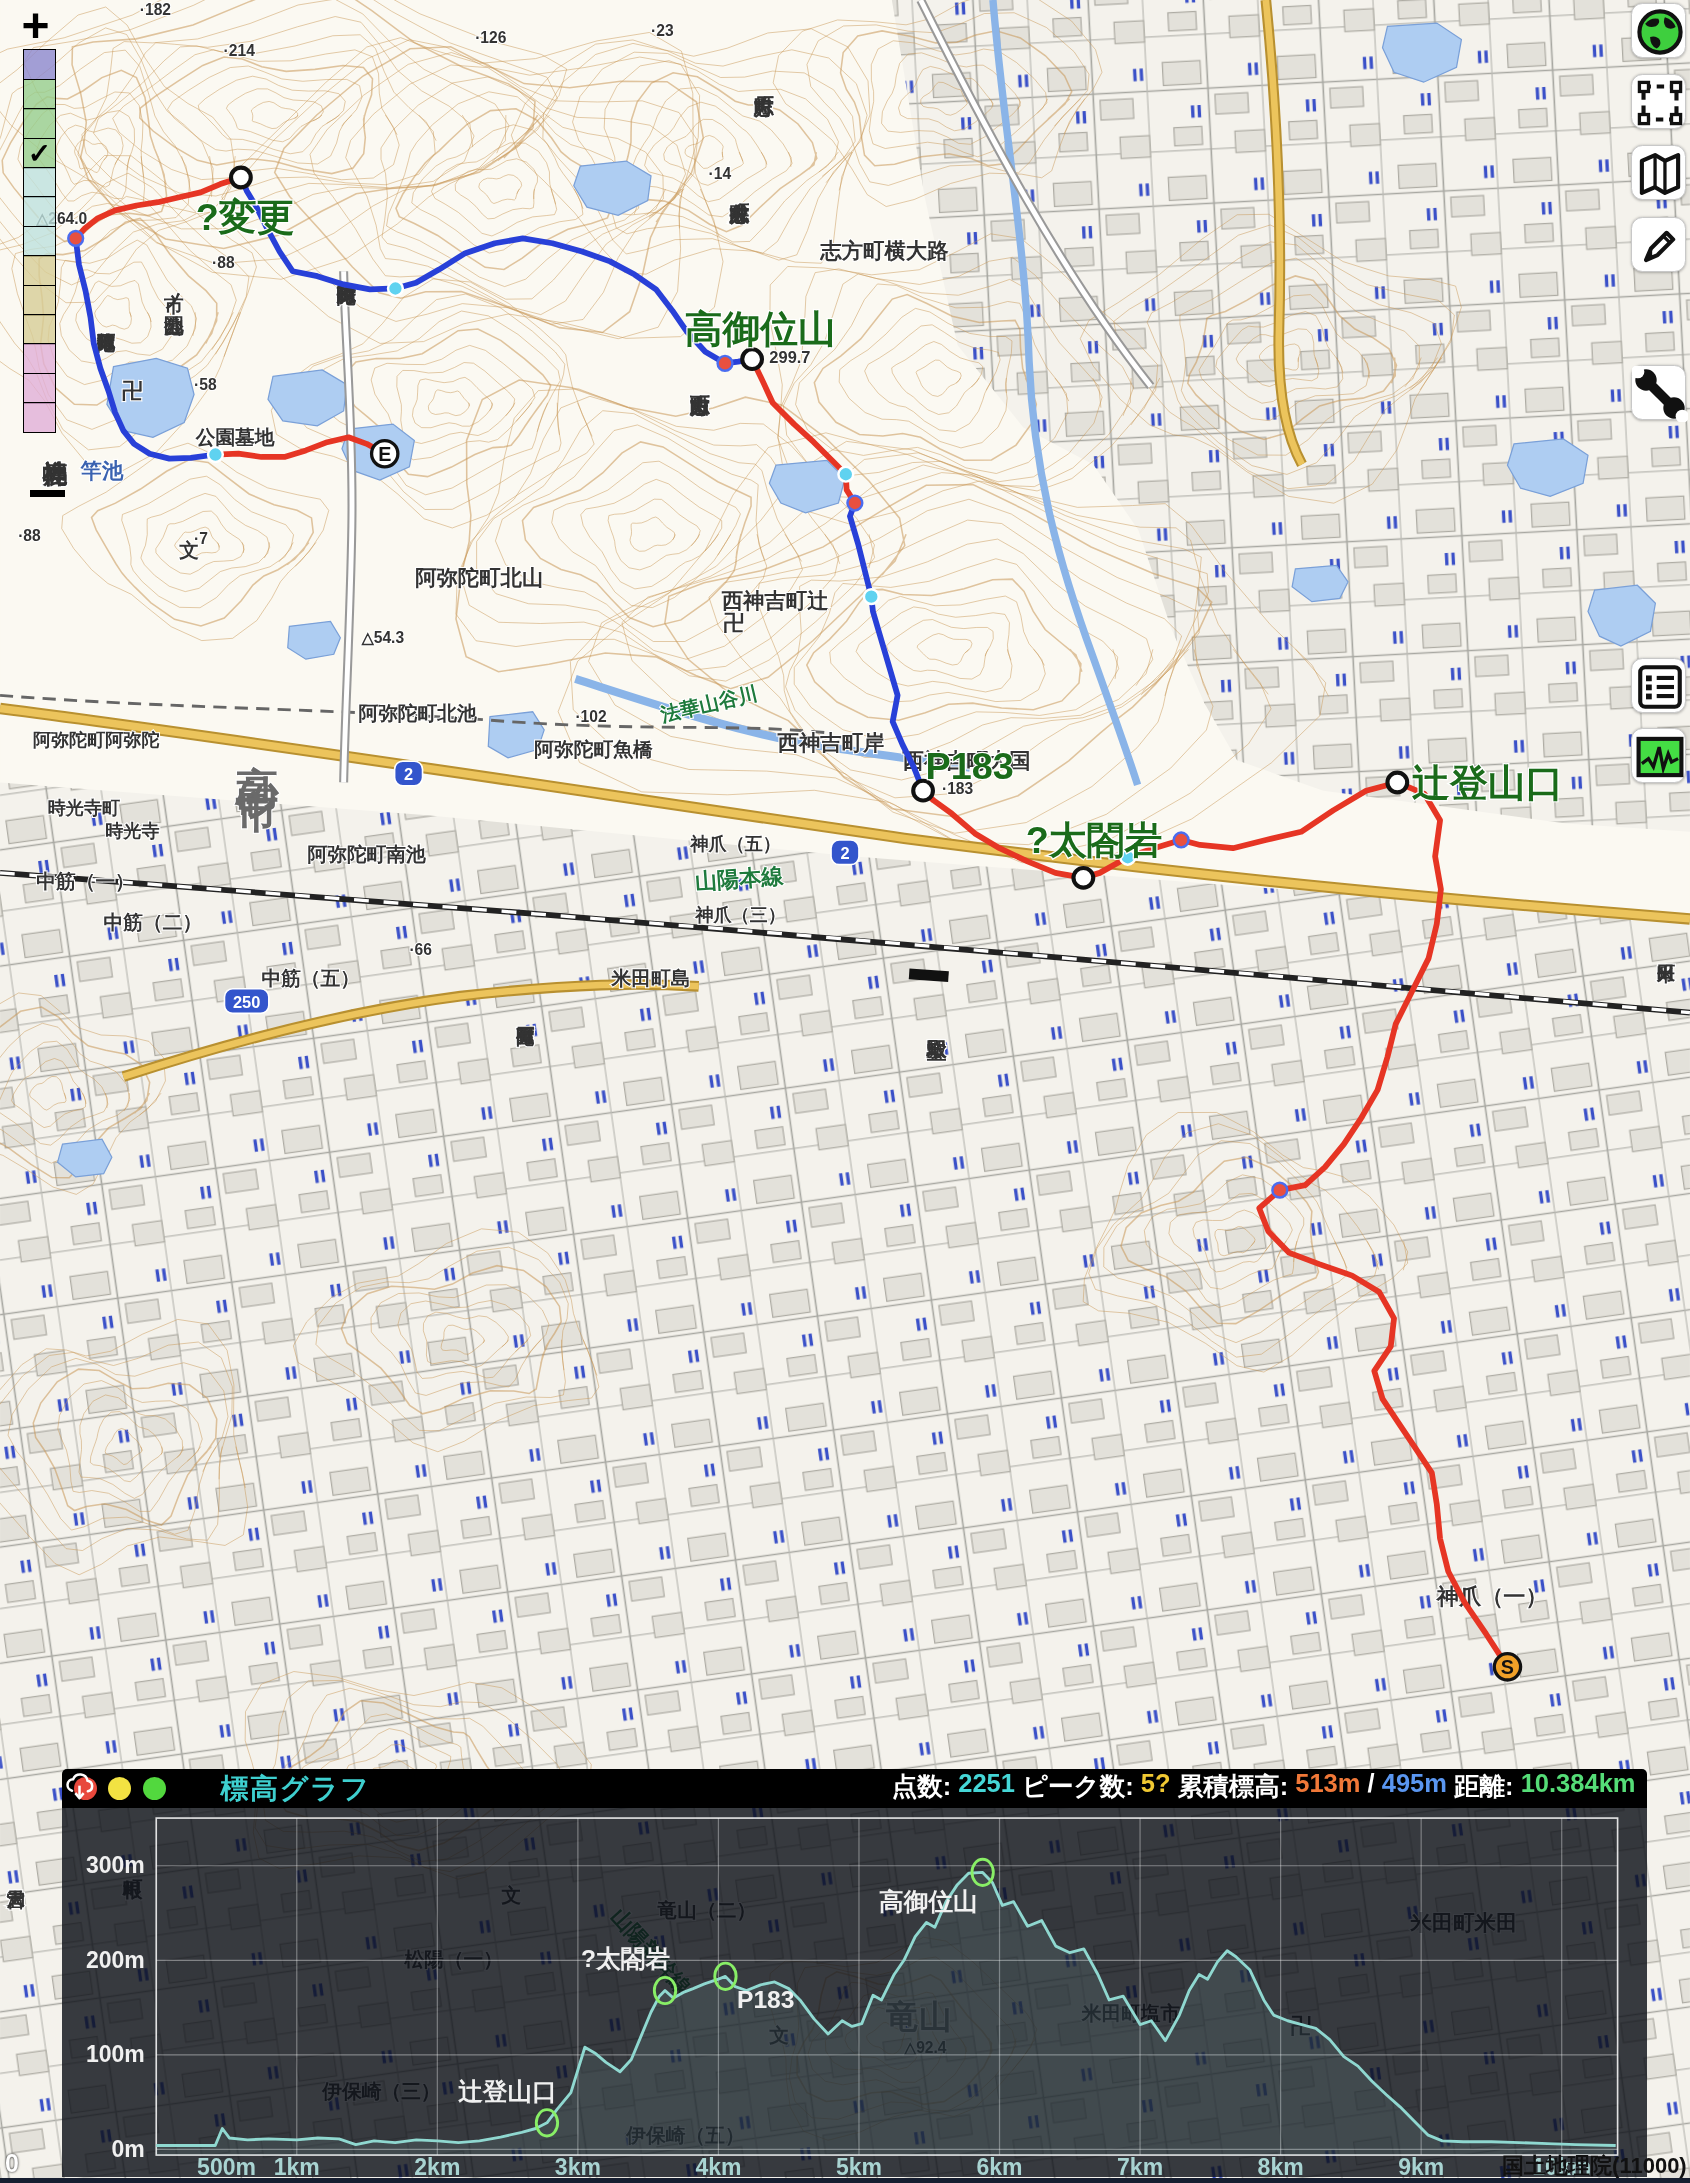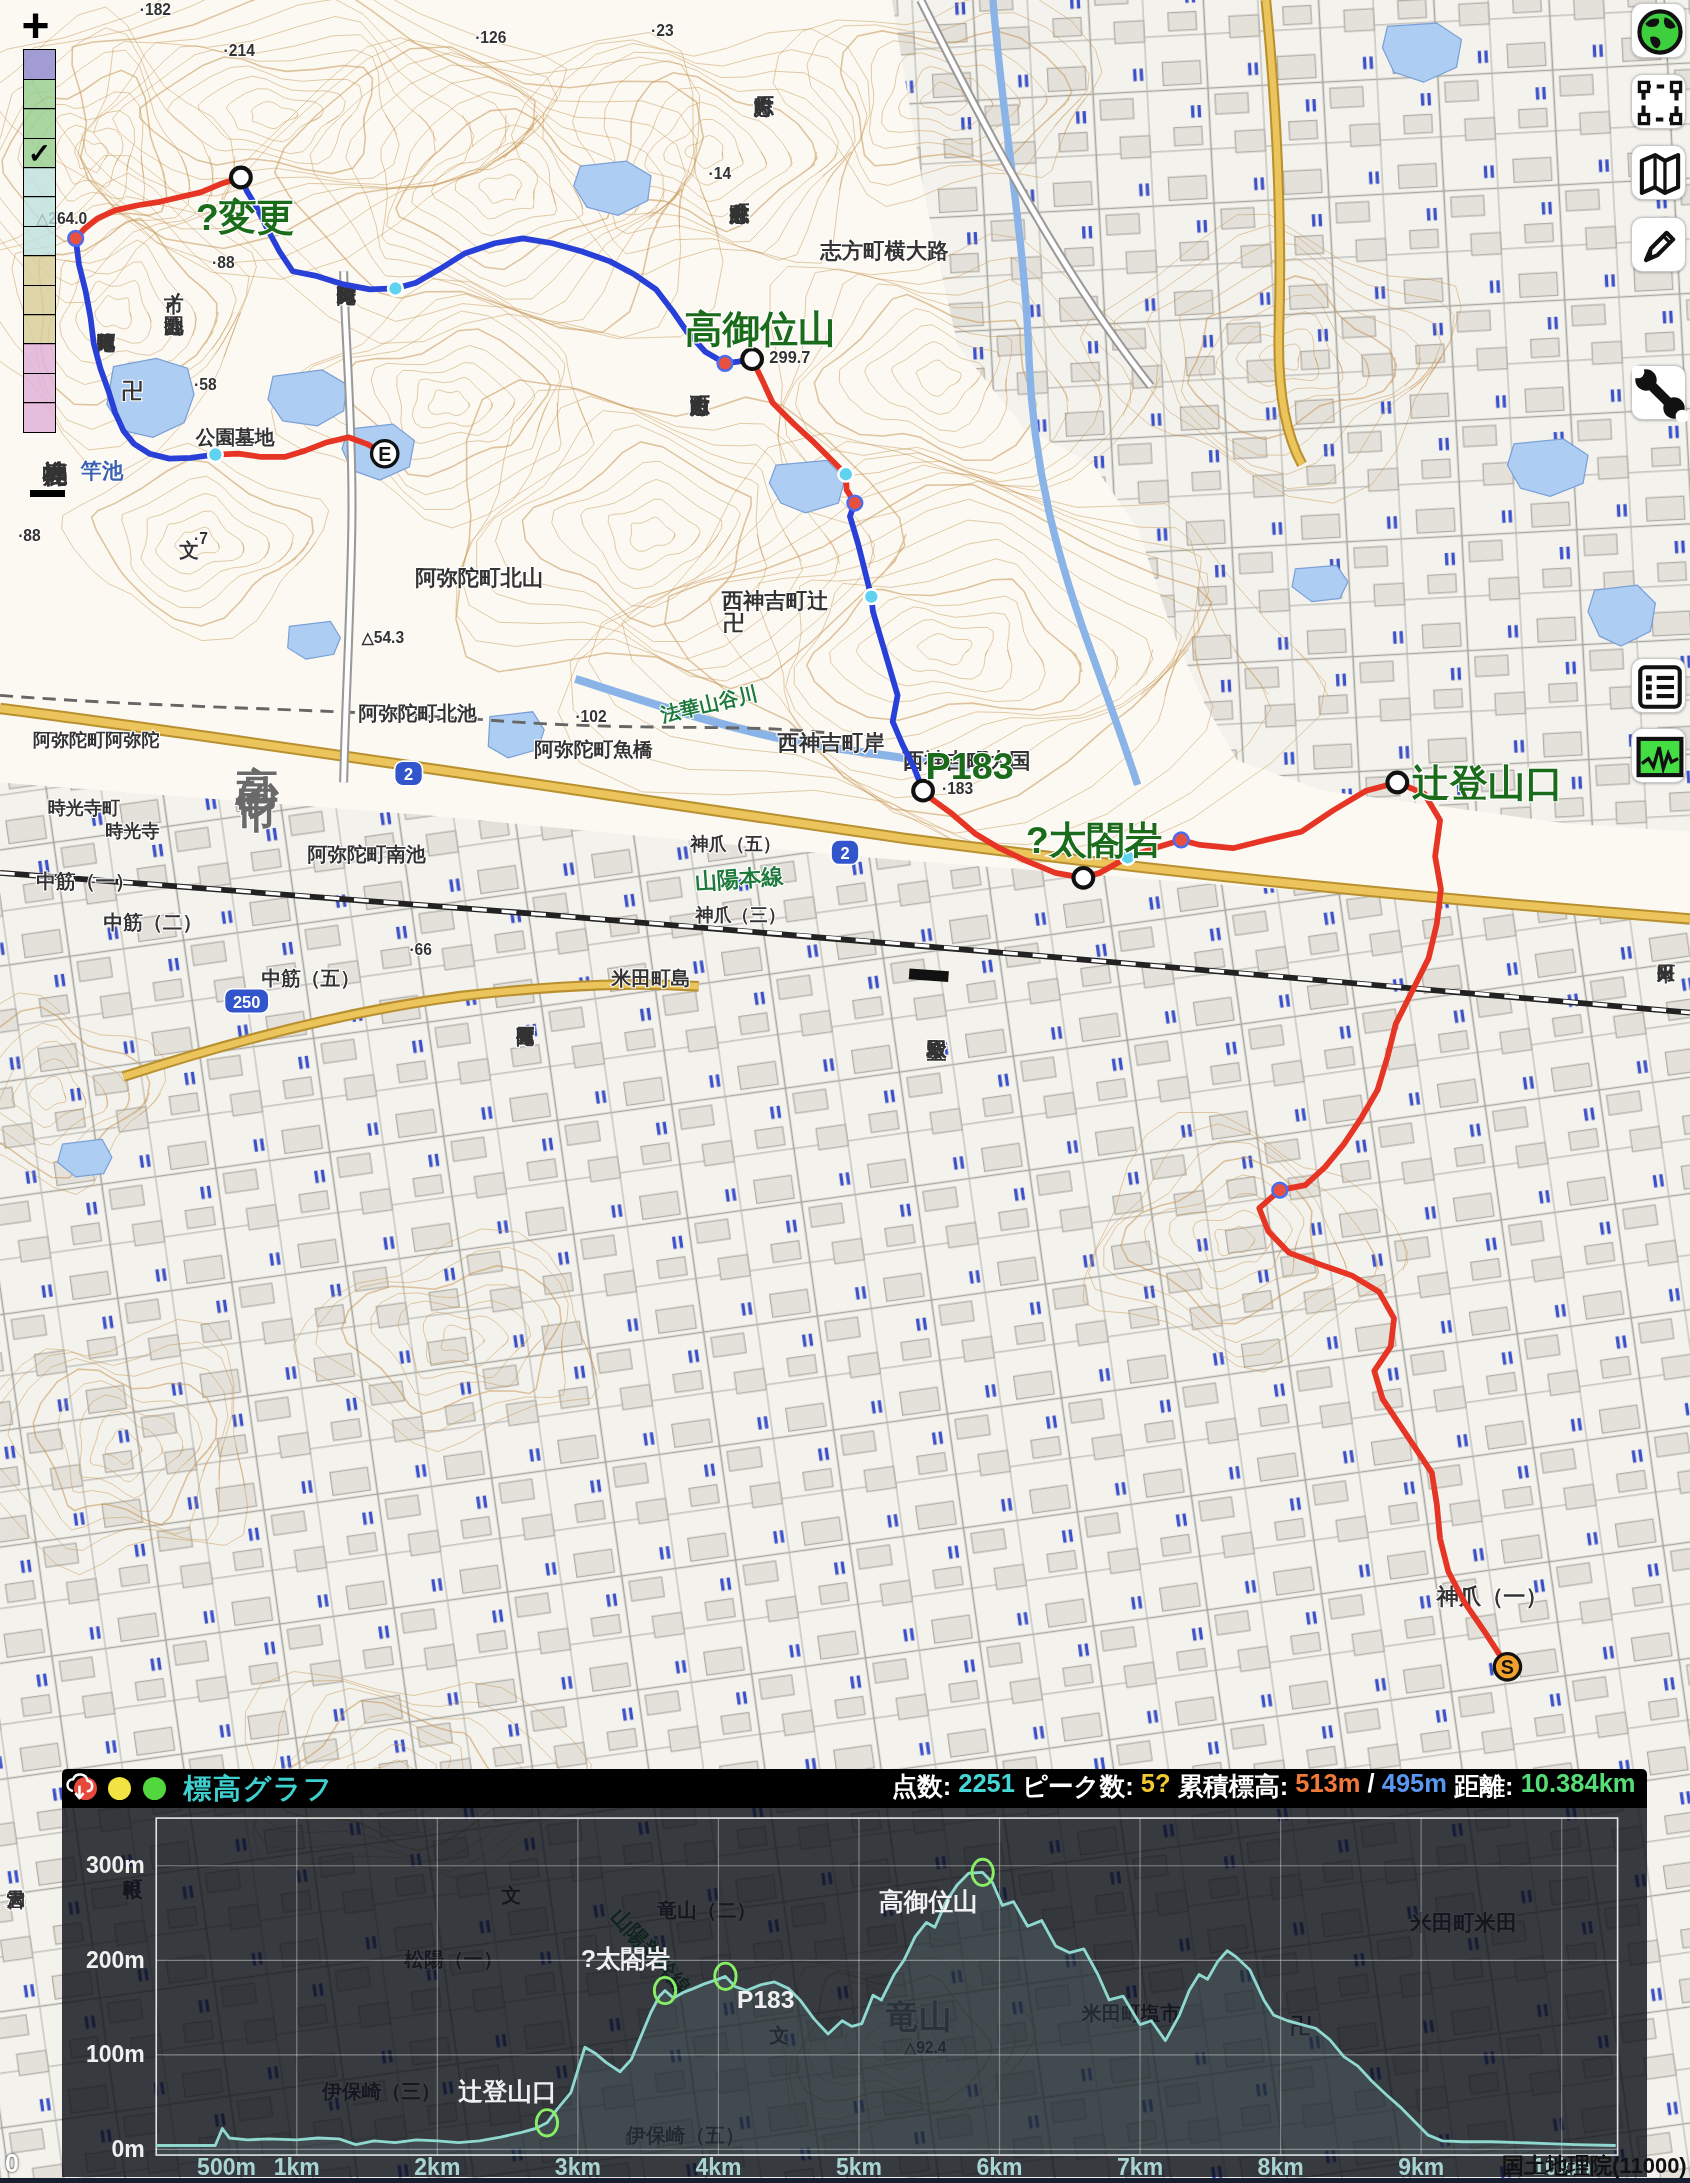--- a/index.html
+++ b/index.html
@@ -11,21 +11,21 @@
   #palette{position:absolute;left:23px;top:51px;width:33px;}
   .pal-sq{width:33px;height:31px;border:1.6px solid #000;margin-top:-1.6px;box-sizing:border-box;
           display:flex;align-items:center;justify-content:center;font-size:28px;font-weight:bold;color:#000;}
   #zoom-out{position:absolute;left:30px;top:490px;width:35px;height:7.4px;background:#000;}
   
   .tool{position:absolute;left:1631px;width:53px;height:53px;background:#fff;border:0.8px solid #c8c8c8;
         border-radius:11.5px;box-shadow:0 0.8px 2.5px rgba(0,0,0,.25);display:flex;align-items:center;justify-content:center;}
   
   #panel{position:absolute;left:62px;top:1769px;width:1585px;height:409px;}
   #panel-header{position:absolute;left:0;top:0;width:100%;height:39px;background:#000;border-radius:5px 5px 0 0;
-                display:flex;align-items:center;}
+                display:flex;align-items:center;gap:37px;}
   #panel-body{position:absolute;left:0;top:39px;width:100%;height:369px;background:rgba(13,17,24,0.82);}
   .win-dot{width:23px;height:23px;border-radius:50%;margin-left:11.5px;}
   #panel-title{color:#3ecfcf;font-size:28px;font-weight:bold;margin-left:18px;letter-spacing:1.6px;}
   #cloud-wrap{margin-left:13px;}
   #stats{position:absolute;right:11.5px;top:0;height:39px;display:flex;align-items:flex-start;
          font-size:25.5px;font-weight:bold;white-space:pre;}
   #attribution{position:absolute;right:3.3px;bottom:1.6px;color:#111;font-size:22px;font-weight:bold;z-index:30;}
   #corner-zero{position:absolute;left:5px;bottom:5px;color:#fff;font-size:25px;font-weight:bold;z-index:30;
                text-shadow:0 0 2.5px #000;}
   #bottom-strip{position:absolute;left:0;top:2178px;width:1690px;height:5.8px;background:#161e30;z-index:25;}

